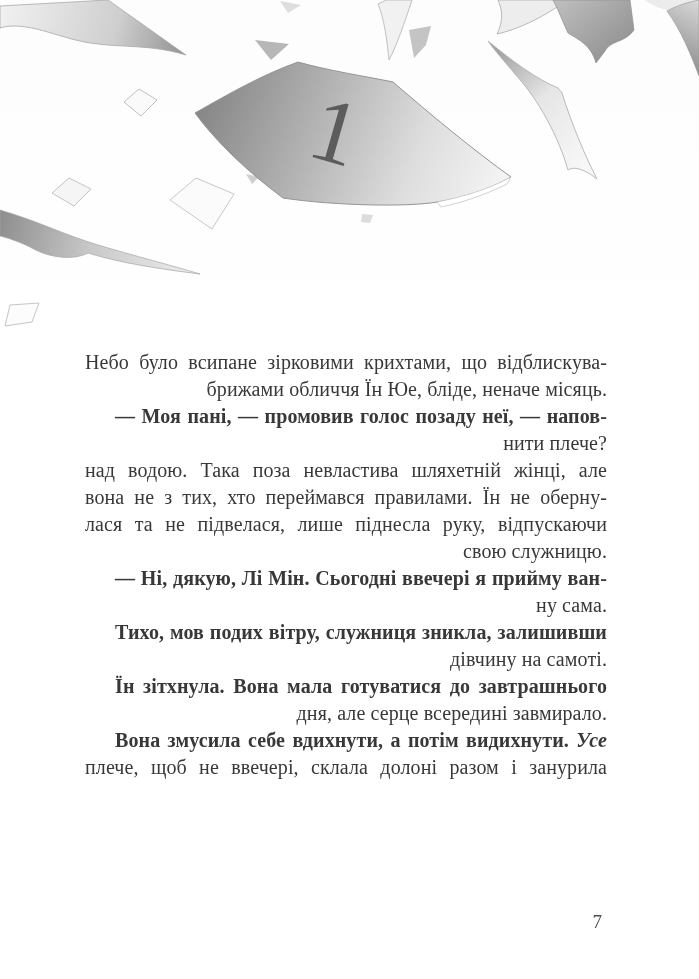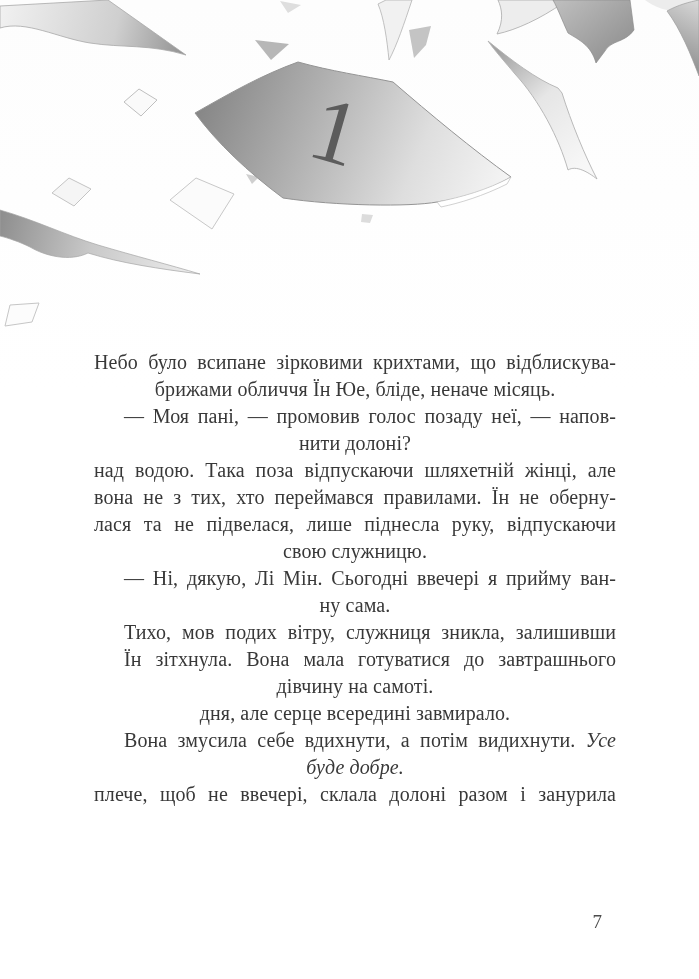--- a/index.html
+++ b/index.html
@@ -16,34 +16,34 @@
   }
   .decoration {
     position:absolute; top:0; left:0; width:699px; height:340px;
   }
   .chapter-num {
     font-family:"Liberation Serif", serif;
     fill:#5c5c5c;
   }
   .body-text {
     position:absolute;
-    left:94px; top:349px; width:522px;
+    left:85px; top:349px; width:522px;
     color:#383838;
   }
   .line {
     font-size:20px;
     line-height:27px;
-    text-align:center;
+    text-align:right;
     letter-spacing:0.1px;
   }
   .line.justify {
     text-align:justify;
     text-align-last:justify;
   }
-  .line.indent { padding-left:30px; }
+  .line.indent { padding-left:30px;font-weight:bold; }
   .italic { font-style:italic;margin-top:37px; }
   .page-number {
     position:absolute;
     left:90px; top:911px; width:522px;
     text-align:right;
     padding-right:10px;
     font-size:19px;
     color:#4c4c4c;
   }
 </style>
@@ -129,30 +129,29 @@
          C505,62 495,51 488,41 Z" fill="url(#gRB)" stroke="#b2b2b2" stroke-width="0.9"></path>
 
     <path d="M645,0 L699,0 L699,9 C678,15 658,10 645,0 Z" fill="#ececec"></path>
     <path d="M699,0 L699,76 C691,55 681,30 667,11 C678,5 689,2 699,0 Z" fill="url(#gCorner)" stroke="#9e9e9e" stroke-width="0.7"></path>
   </svg>
 
   <div class="body-text">
       <div class="line justify"><span>Небо було всипане зірковими крихтами, що відблискува-</span></div>
       <div class="line"><span>брижами обличчя Їн Юе, бліде, неначе місяць.</span></div>
       <div class="line justify indent"><span>— Моя пані, — промовив голос позаду неї, — напов-</span></div>
-      <div class="line"><span>нити долоні?</span></div>
-      <div class="line justify"><span>над водою. Така поза відпускаючи шляхетній жінці, але</span></div>
+      <div class="line"><span>нити плече?</span></div>
+      <div class="line justify"><span>над водою. Така поза невластива шляхетній жінці, але</span></div>
       <div class="line justify"><span>вона не з тих, хто переймався правилами. Їн не оберну-</span></div>
       <div class="line justify"><span>лася та не підвелася, лише піднесла руку, відпускаючи</span></div>
       <div class="line"><span>свою служницю.</span></div>
       <div class="line justify indent"><span>— Ні, дякую, Лі Мін. Сьогодні ввечері я прийму ван-</span></div>
       <div class="line"><span>ну сама.</span></div>
       <div class="line justify indent"><span>Тихо, мов подих вітру, служниця зникла, залишивши</span></div>
+      <div class="line"><span>дівчину на самоті.</span></div>
       <div class="line justify indent"><span>Їн зітхнула. Вона мала готуватися до завтрашнього</span></div>
-      <div class="line"><span>дівчину на самоті.</span></div>
       <div class="line"><span>дня, але серце всередині завмирало.</span></div>
       <div class="line justify indent"><span>Вона змусила себе вдихнути, а потім видихнути. </span><span class="italic">Усе</span></div>
-      <div class="line"><span class="italic">буде добре.</span></div>
       <div class="line justify"><span>плече, щоб не ввечері, склала долоні разом і занурила</span></div>
     </div>
 
   <div class="page-number">7</div>
 </div>
 
 </body></html>

